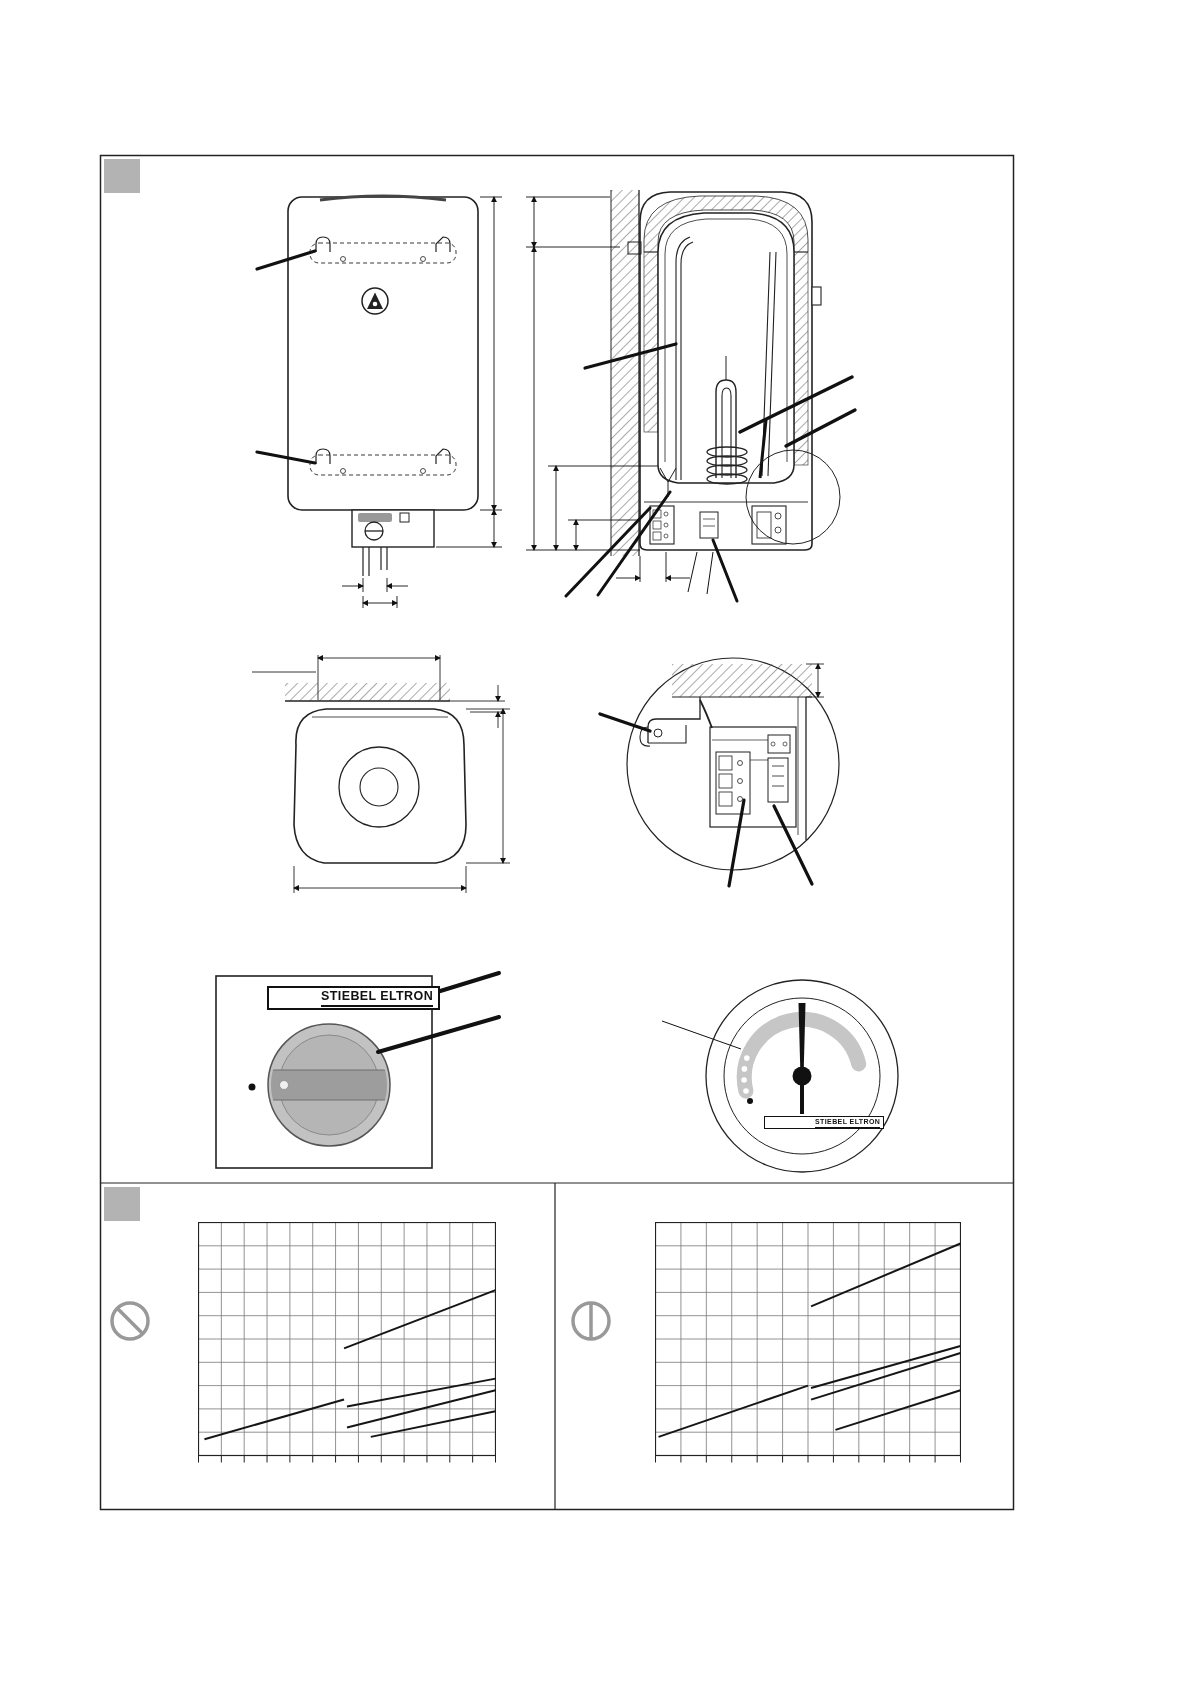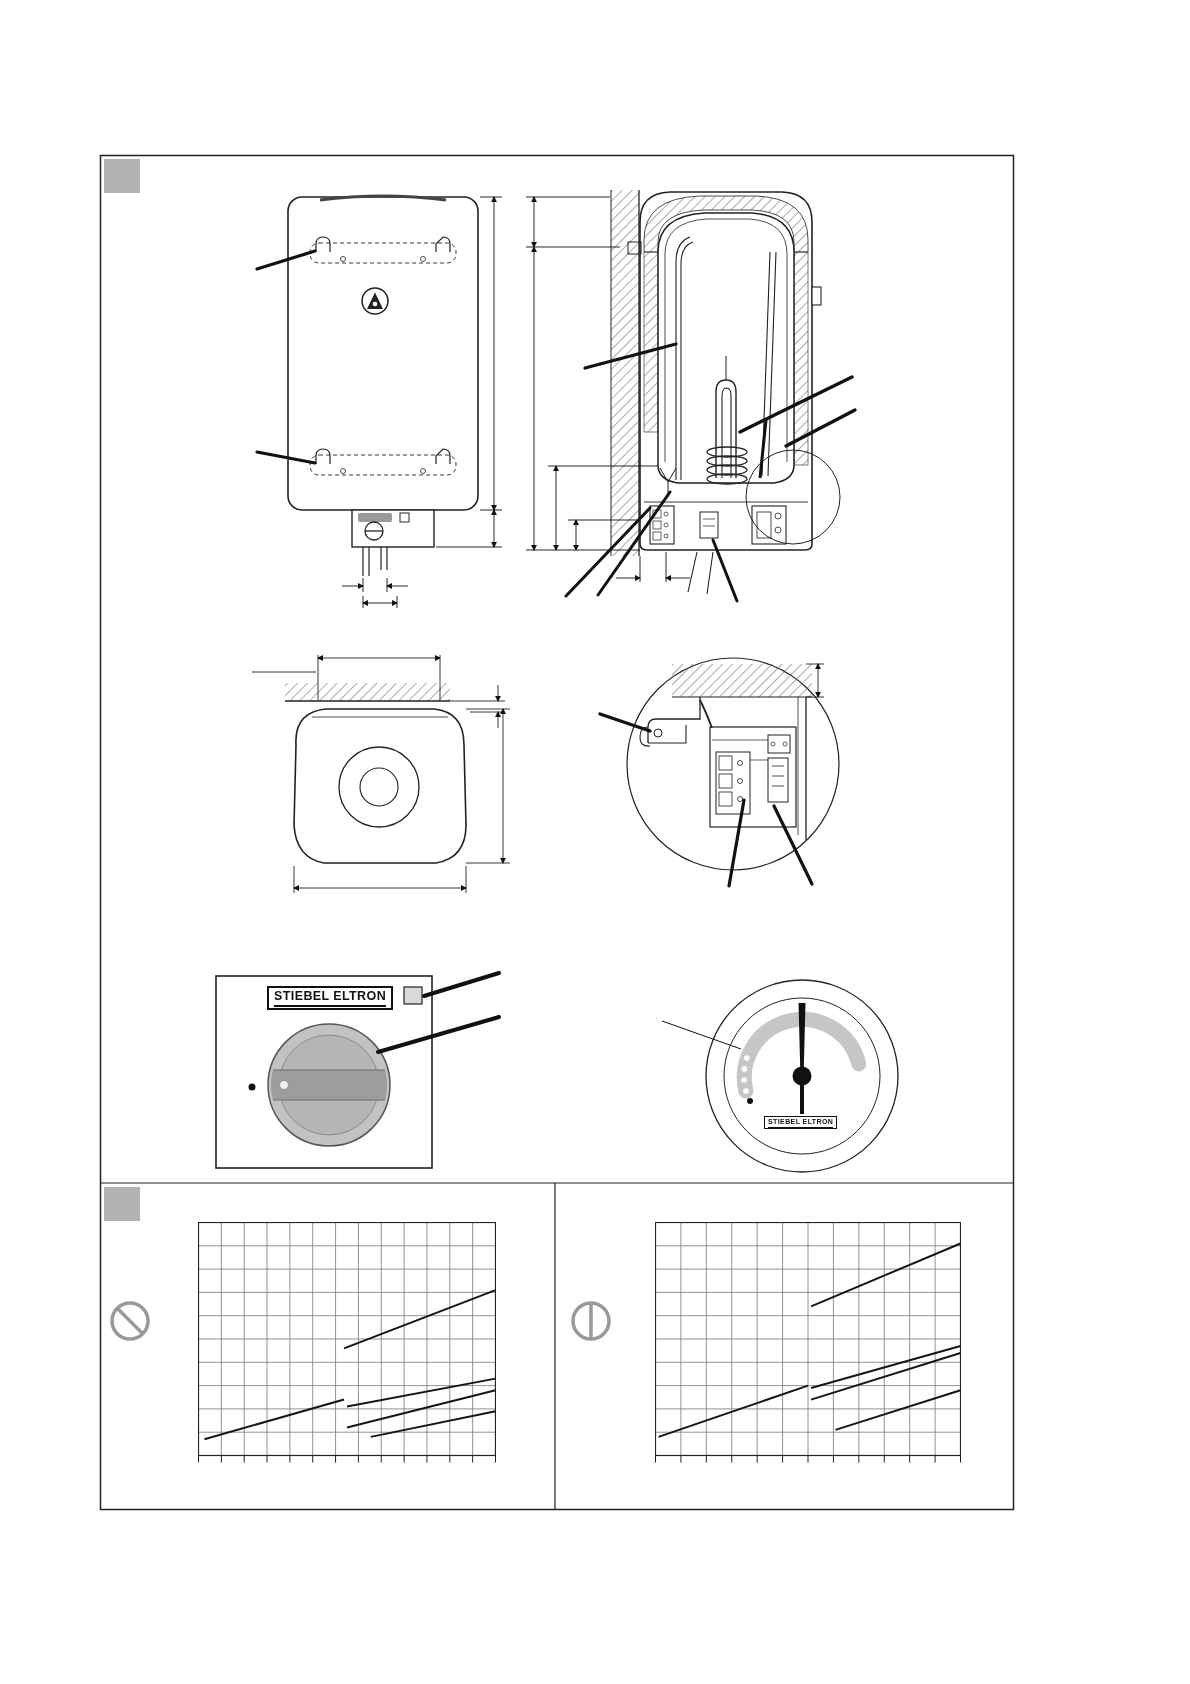--- a/index.html
+++ b/index.html
@@ -2,21 +2,21 @@
 <html><head>
 <meta charset="utf-8">
 <style>
   html,body{margin:0;padding:0;background:#fff;}
   .page{position:relative;width:1190px;height:1684px;background:#fff;overflow:hidden;
         font-family:"Liberation Sans",sans-serif;color:#111;}
   .abs{position:absolute;}
   .marker{position:absolute;width:36px;height:34px;background:#b3b3b3;}
   .brand-box{position:absolute;border:2px solid #111;background:#fff;text-align:center;
              font-weight:bold;letter-spacing:0.4px;line-height:1.1;padding:2px 5px 1px 5px;}
-  .brand-box span{display:inline-block;border-bottom:2px solid #111;padding-bottom:1px;white-space:nowrap;}
+  .brand-box span{display:inline-block;border-bottom:2px solid #111;padding-bottom:1px;white-space:nowrap;margin-left:47px;}
   .brand-lg{font-size:12.5px;}
   .brand-sm{font-size:7px;border-width:1px;padding:1px 3px 0 3px;}
   .brand-sm span{border-bottom-width:1px;}
   .chart{position:absolute;}
   svg{display:block;}
 </style>
 </head>
 <body>
 
 <div class="page">

